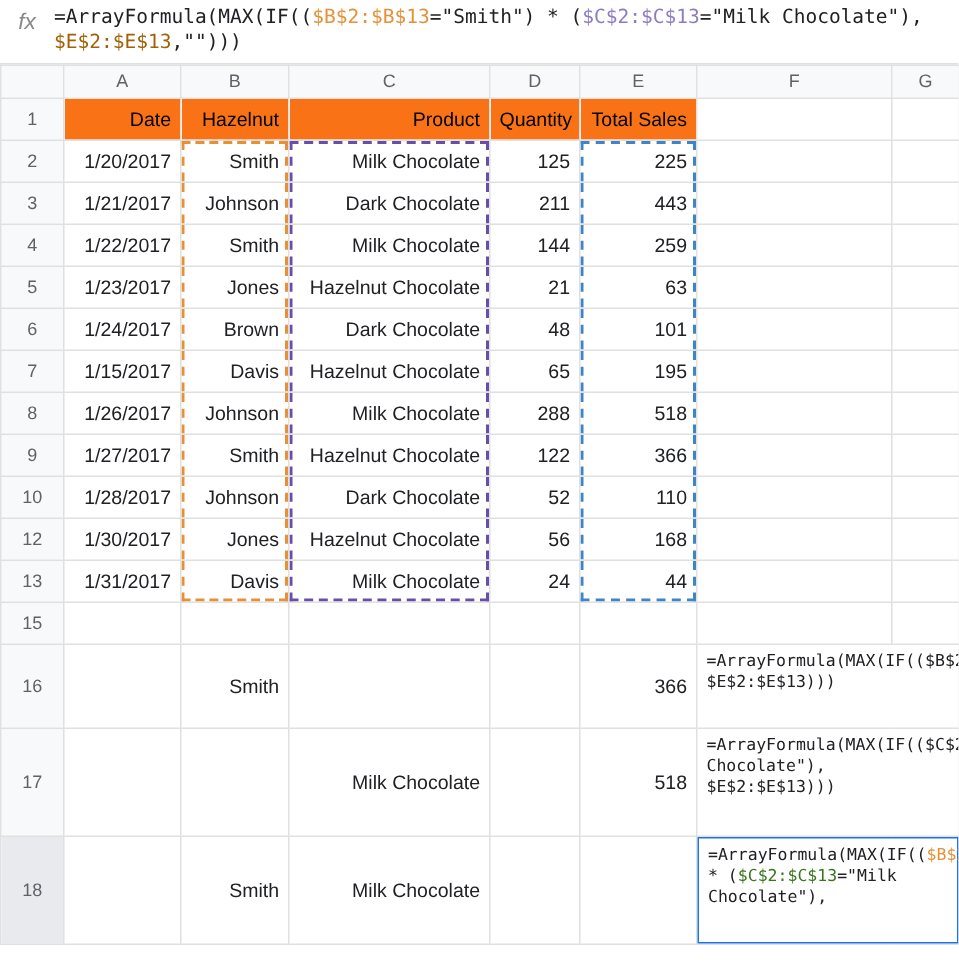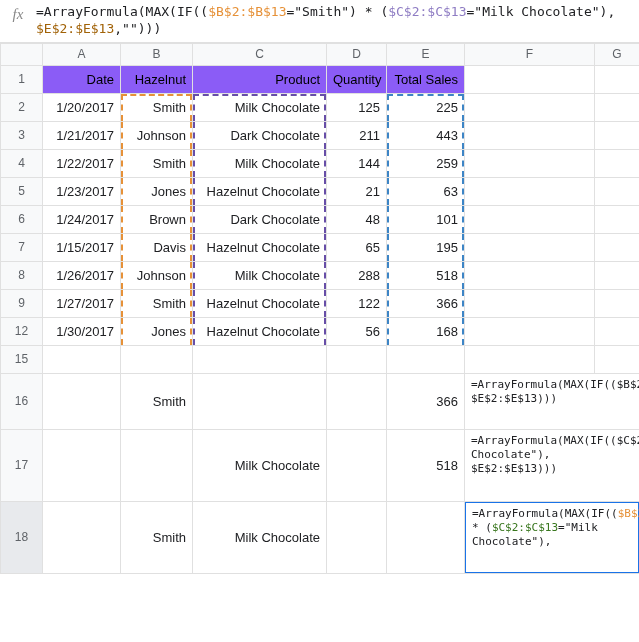--- a/index.html
+++ b/index.html
@@ -16,21 +16,21 @@
     align-items: flex-start;
     border-bottom: 1px solid #e0e0e0;
     padding: 4px 0;
     min-height: 36px;
   }
   .fx-icon {
     width: 36px;
     text-align: center;
     color: #888;
     font-style: italic;
-    font-family: Liberation Serif, serif;
+    font-family: Liberation Sans, sans-serif;
     font-size: 15px;
     padding-top: 2px;
   }
   .fx-text {
     font-family: Menlo, Consolas, monospace;
     font-size: 13px;
     line-height: 1.3;
     flex: 1;
     padding-right: 8px;
   }
@@ -61,21 +61,21 @@
   }
   .colh {
     background: #f8f9fa;
     text-align: center;
     color: #5f6368;
     font-weight: normal;
     font-size: 12px;
     height: 22px;
   }
   .hdr {
-    background: #8b5cf6;
+    background: #f97316;
     color: #000;
     font-weight: normal;
   }
   .ftext {
     font-family: Menlo, Consolas, monospace;
     font-size: 11px;
     text-align: left;
     white-space: normal;
     line-height: 1.3;
     padding: 4px 6px;
@@ -231,26 +231,46 @@
         <th class="rowh">9</th>
         <td>1/27/2017</td>
         <td class="pos-rel">Smith<span class="dash d-orange" style="border-top:none;border-bottom:none;"></span></td>
         <td class="pos-rel">Hazelnut Chocolate<span class="dash d-purple" style="border-top:none;border-bottom:none;"></span></td>
         <td>122</td>
         <td class="pos-rel">366<span class="dash d-blue" style="border-top:none;border-bottom:none;"></span></td>
         <td></td>
         <td></td>
       </tr>
       <tr>
+        <th class="rowh">10</th>
+        <td>1/28/2017</td>
+        <td class="pos-rel">Johnson<span class="dash d-orange" style="border-top:none;border-bottom:none;"></span></td>
+        <td class="pos-rel">Dark Chocolate<span class="dash d-purple" style="border-top:none;border-bottom:none;"></span></td>
+        <td>52</td>
+        <td class="pos-rel">110<span class="dash d-blue" style="border-top:none;border-bottom:none;"></span></td>
+        <td></td>
+        <td></td>
+      </tr>
+      <tr>
         <th class="rowh">12</th>
         <td>1/30/2017</td>
         <td class="pos-rel">Jones<span class="dash d-orange" style="border-top:none;border-bottom:none;"></span></td>
         <td class="pos-rel">Hazelnut Chocolate<span class="dash d-purple" style="border-top:none;border-bottom:none;"></span></td>
         <td>56</td>
         <td class="pos-rel">168<span class="dash d-blue" style="border-top:none;border-bottom:none;"></span></td>
+        <td></td>
+        <td></td>
+      </tr>
+      <tr>
+        <th class="rowh">13</th>
+        <td>1/31/2017</td>
+        <td class="pos-rel">Davis<span class="dash d-orange" style="border-top:none;"></span></td>
+        <td class="pos-rel">Milk Chocolate<span class="dash d-purple" style="border-top:none;"></span></td>
+        <td>24</td>
+        <td class="pos-rel">44<span class="dash d-blue" style="border-top:none;"></span></td>
         <td></td>
         <td></td>
       </tr>
     </tbody>
 
   <tbody>
   <tr>
     <th class="rowh">15</th>
     <td></td>
         <td></td>

